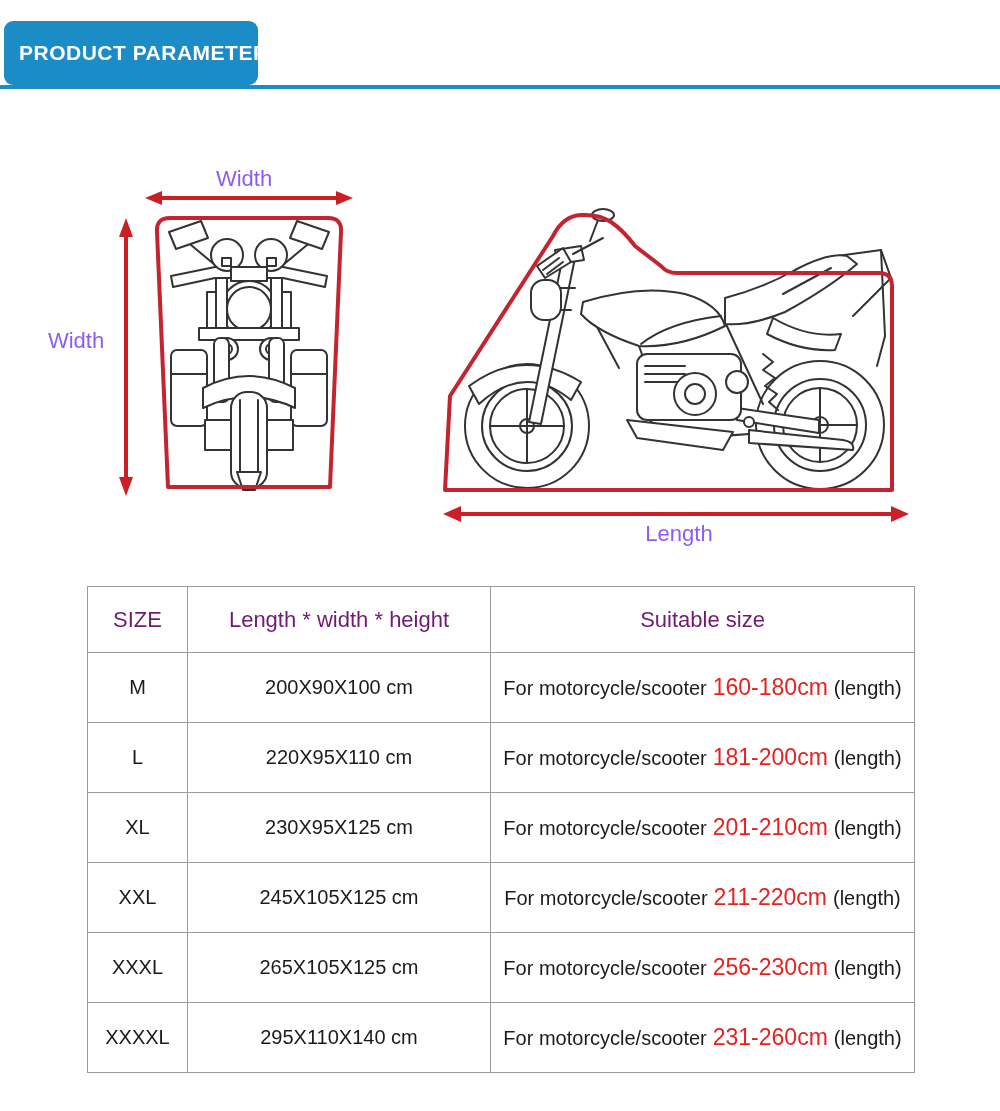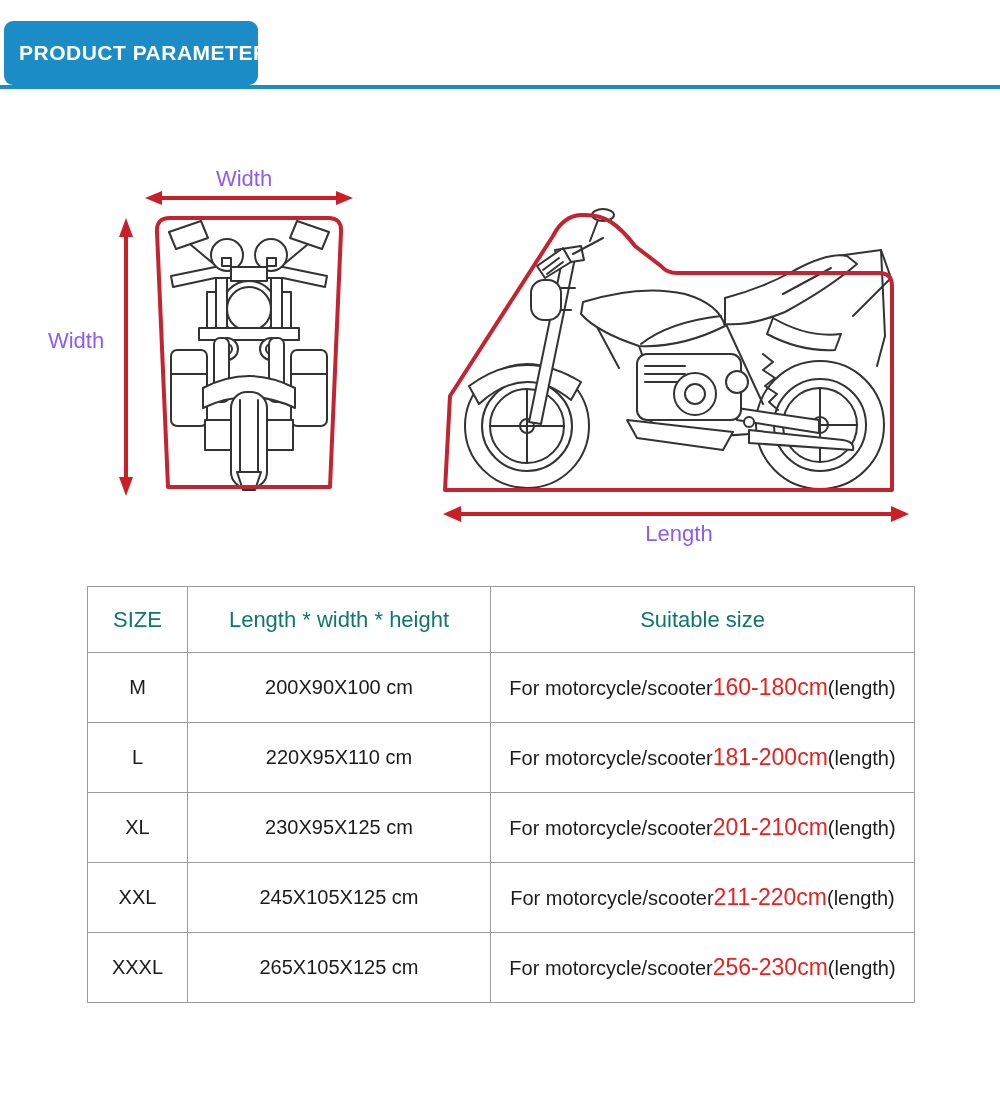--- a/index.html
+++ b/index.html
@@ -29,23 +29,23 @@
     position:absolute;left:87px;top:586px;width:827px;border-collapse:collapse;table-layout:fixed;
     background:#ffffff;
   }
   .size-table col.c1{width:100px;}
   .size-table col.c2{width:303px;}
   .size-table col.c3{width:424px;}
   .size-table th,.size-table td{
     border:1px solid #9b9b9b;text-align:center;vertical-align:middle;
     font-weight:normal;padding:0;
   }
-  .size-table thead th{height:65px;font-size:22px;color:#0f766e;}
+  .size-table thead th{height:65px;font-size:22px;color:#701a75;}
   .size-table tbody td{height:69px;font-size:20px;color:#1b1b1b;}
-  .suitable{display:flex;justify-content:center;align-items:baseline;white-space:nowrap;}
+  .suitable{display:flex;justify-content:center;align-items:baseline;gap:6px;white-space:nowrap;}
   .suitable .rng{color:#e42320;font-size:23px;}
   .suitable .pre,.suitable .suf{font-size:20px;color:#1b1b1b;}
 </style>
 </head>
 <body>
 
 <div class="page">
 
   <div class="banner">
     <span class="banner-title">PRODUCT PARAMETERS</span>
@@ -257,16 +257,27 @@
         <td>XXXL</td>
         <td>265X105X125 cm</td>
         <td>
             <div class="suitable">
           <span class="pre">For motorcycle/scooter</span>
           <span class="rng">256-230cm</span>
           <span class="suf">(length)</span>
         </div>
           </td>
       </tr>
+      <tr>
+        <td>XXXXL</td>
+        <td>295X110X140 cm</td>
+        <td>
+            <div class="suitable">
+          <span class="pre">For motorcycle/scooter</span>
+          <span class="rng">231-260cm</span>
+          <span class="suf">(length)</span>
+        </div>
+          </td>
+      </tr>
     </tbody>
   </table>
 
 </div>
 
 </body></html>

